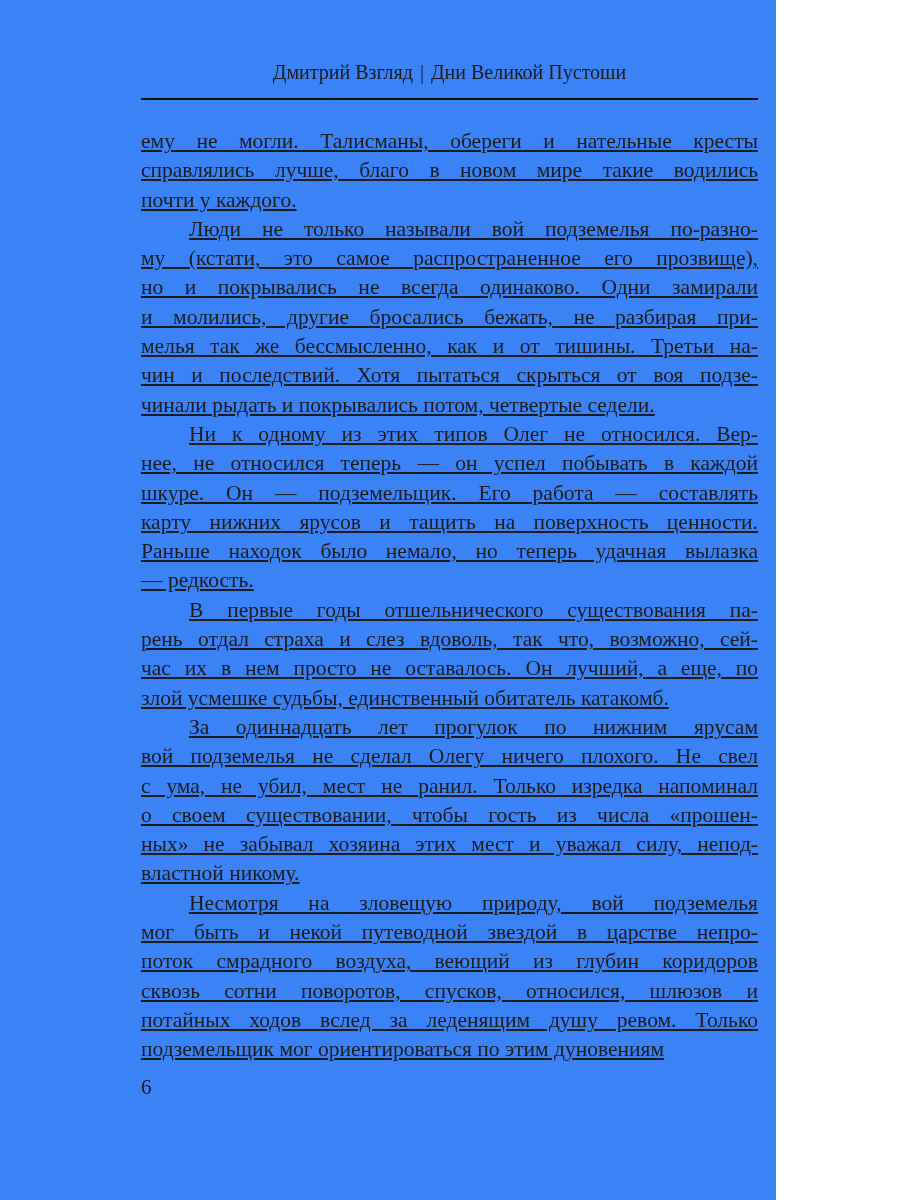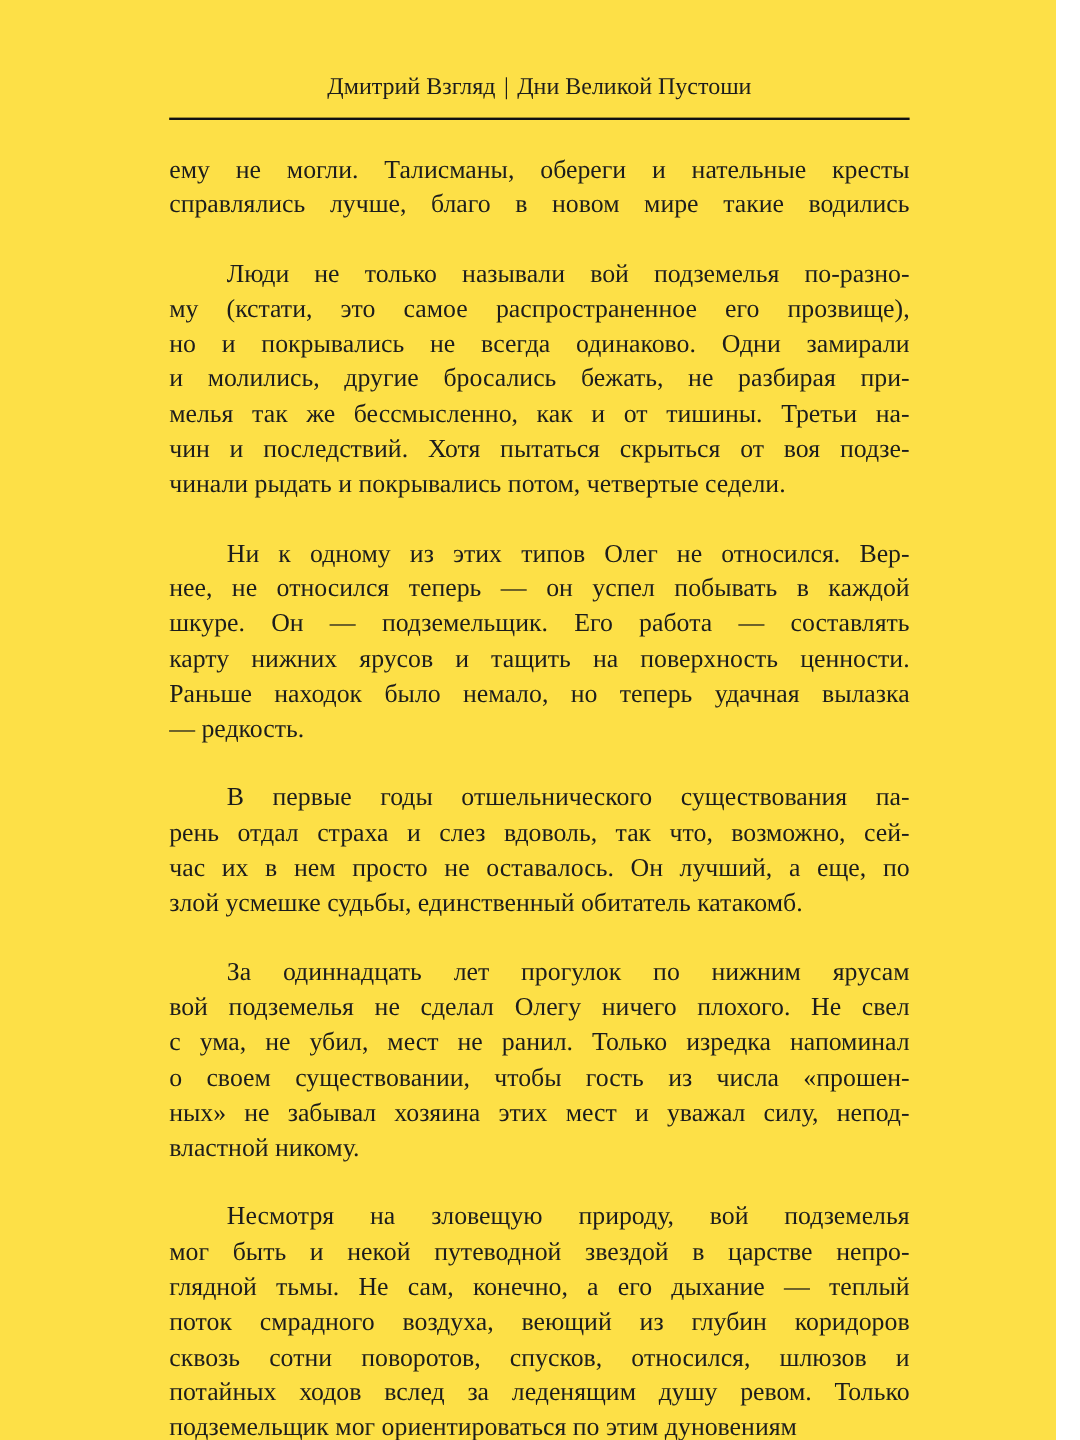--- a/index.html
+++ b/index.html
@@ -9,23 +9,23 @@
   body {
     width: 900px;
     height: 1200px;
     background: #ffffff;
     font-family: "Liberation Serif", "DejaVu Serif", serif;
     color: #1c1c1c;
     overflow: hidden;
   }
   .page {
     position: relative;
-    width: 880px;
+    width: 776px;
     height: 1200px;
-    background: #fde047;
+    background: #3b82f6;
   }
   .content {
     position: absolute;
     left: 141px;
     top: 0;
     width: 617px;
   }
   .running-head {
     padding-top: 60px;
     text-align: center;
@@ -43,32 +43,32 @@
     background: #111111;
   }
   .body-text {
     margin-top: 27px;
     font-size: 21.5px;
     line-height: 29.3px;
     color: #1c1c1c;
   }
   .paragraph {
     margin: 0;
+    text-decoration: underline;
   }
   .line {
     text-align: justify;
     text-align-last: left;
     white-space: normal;
   }
   .line.fill {
     text-align-last: justify;
   }
   .line.first-indent {
     text-indent: 48px;
-    margin-top: 28px;
   }
   .page-number {
     margin-top: 9px;
     font-size: 21px;
     line-height: 26px;
     text-align: left;
   }
 </style>
 </head>
 <body>
@@ -79,20 +79,21 @@
     <div class="running-head">
       <span>Дмитрий Взгляд</span><span class="sep">|</span><span>Дни Великой Пустоши</span>
     </div>
 
     <div class="head-rule"></div>
 
     <div class="body-text" id="body-text">
         <div class="paragraph">
           <div class="line fill">ему не могли. Талисманы, обереги и нательные кресты</div>
           <div class="line fill">справлялись лучше, благо в новом мире такие водились</div>
+          <div class="line">почти у каждого.</div>
         </div>
         <div class="paragraph">
           <div class="line fill first-indent">Люди не только называли вой подземелья по-разно-</div>
           <div class="line fill">му (кстати, это самое распространенное его прозвище),</div>
           <div class="line fill">но и покрывались не всегда одинаково. Одни замирали</div>
           <div class="line fill">и молились, другие бросались бежать, не разбирая при-</div>
           <div class="line fill">мелья так же бессмысленно, как и от тишины. Третьи на-</div>
           <div class="line fill">чин и последствий. Хотя пытаться скрыться от воя подзе-</div>
           <div class="line">чинали рыдать и покрывались потом, четвертые седели.</div>
         </div>
@@ -114,21 +115,20 @@
           <div class="line fill first-indent">За одиннадцать лет прогулок по нижним ярусам</div>
           <div class="line fill">вой подземелья не сделал Олегу ничего плохого. Не свел</div>
           <div class="line fill">с ума, не убил, мест не ранил. Только изредка напоминал</div>
           <div class="line fill">о своем существовании, чтобы гость из числа «прошен-</div>
           <div class="line fill">ных» не забывал хозяина этих мест и уважал силу, непод-</div>
           <div class="line">властной никому.</div>
         </div>
         <div class="paragraph">
           <div class="line fill first-indent">Несмотря на зловещую природу, вой подземелья</div>
           <div class="line fill">мог быть и некой путеводной звездой в царстве непро-</div>
-          <div class="line fill">глядной тьмы. Не сам, конечно, а его дыхание — теплый</div>
           <div class="line fill">поток смрадного воздуха, веющий из глубин коридоров</div>
           <div class="line fill">сквозь сотни поворотов, спусков, относился, шлюзов и</div>
           <div class="line fill">потайных ходов вслед за леденящим душу ревом. Только</div>
           <div class="line">подземельщик мог ориентироваться по этим дуновениям</div>
         </div>
       </div>
 
     <div class="page-number">6</div>
 
   </div>

